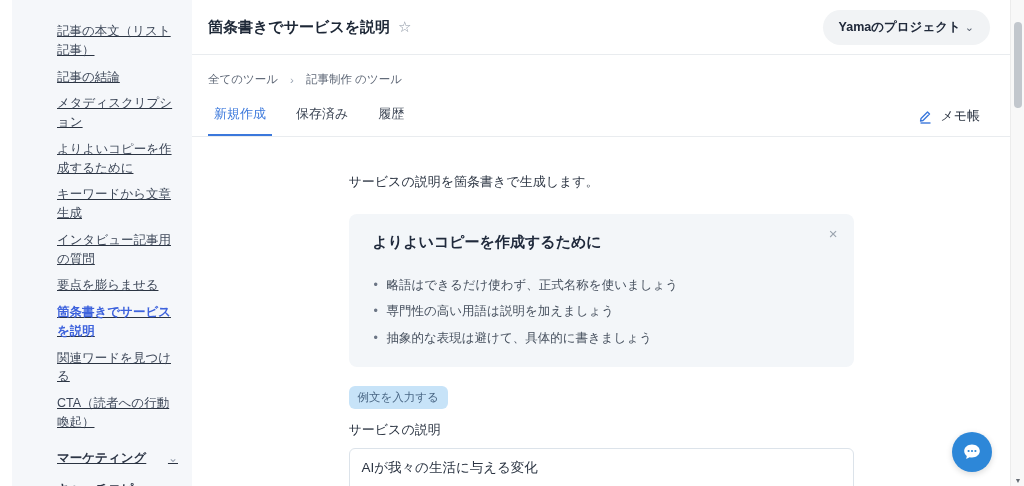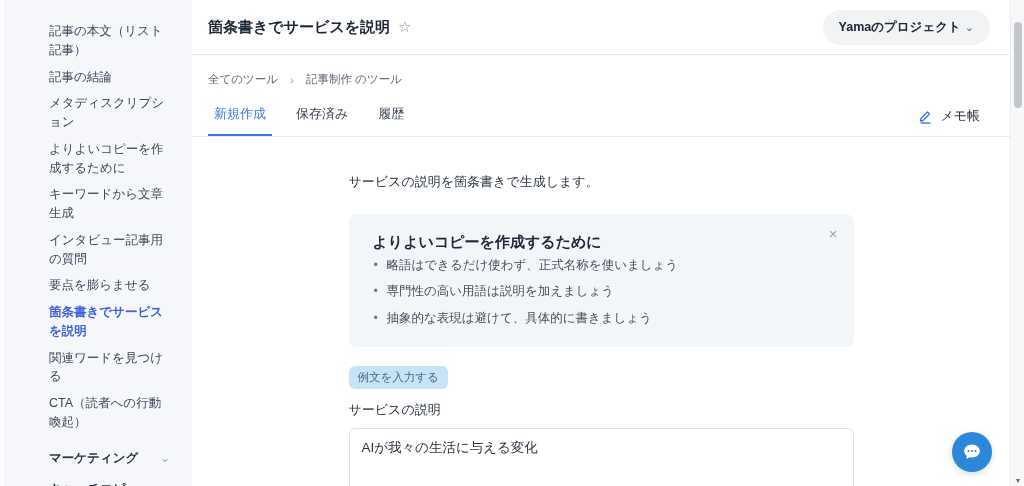--- a/index.html
+++ b/index.html
@@ -4,22 +4,22 @@
 <style>
   * { margin: 0; padding: 0; box-sizing: border-box; }
   html, body { width: 1024px; height: 486px; overflow: hidden; }
   body {
     font-family: "Liberation Sans", "DejaVu Sans", sans-serif;
     background: #ffffff; color: #2b3442; position: relative;
   }
 
   
   .sidebar {
-    position: absolute; left: 4px; top: 0; bottom: 0; width: 192px;
-    background: #f5f7fa; padding: 22px 26px 26px 45px; overflow: hidden;
+    position: absolute; left: 12px; top: 0; bottom: 0; width: 192px;
+    background: #f5f7fa; padding: 22px 26px 26px 45px; overflow: hidden; text-decoration: underline;
   }
   .tool-item {
     font-size: 12.5px; color: #3e4859; line-height: 1.5;
     margin-bottom: 8px; cursor: pointer;
   }
   .tool-item.active { color: #3e63dd; font-weight: 700; }
   .cat-list { margin-top: 18px; }
   .cat-item {
     display: flex; align-items: center; justify-content: space-between;
     font-size: 12.5px; font-weight: 700; color: #2c3545;
@@ -71,21 +71,21 @@
 
   .tips {
     background: #f3f6f9; border-radius: 8px; margin-top: 23px;
     padding: 19px 22px 16px 24px; position: relative;
   }
   .tips-title { font-size: 15px; font-weight: 700; color: #202a3c; }
   .tips-close {
     position: absolute; top: 12px; right: 16px; color: #9aa3ae;
     font-size: 15px; cursor: pointer; line-height: 1;
   }
-  .tips-list { margin-top: 0; list-style: none; }
+  .tips-list { margin-top: 20px; list-style: none; }
   .tips-list li {
     font-size: 12.5px; color: #46505e; line-height: 2.1; padding-left: 14px; position: relative;
   }
   .tips-list li::before {
     content: "•"; position: absolute; left: 1px; color: #6b7585;
   }
 
   .chip {
     display: inline-block; margin-top: 19px; background: #c7e3f8; color: #4a6785;
     font-size: 11.5px; padding: 4px 9px; border-radius: 6px; cursor: pointer;

